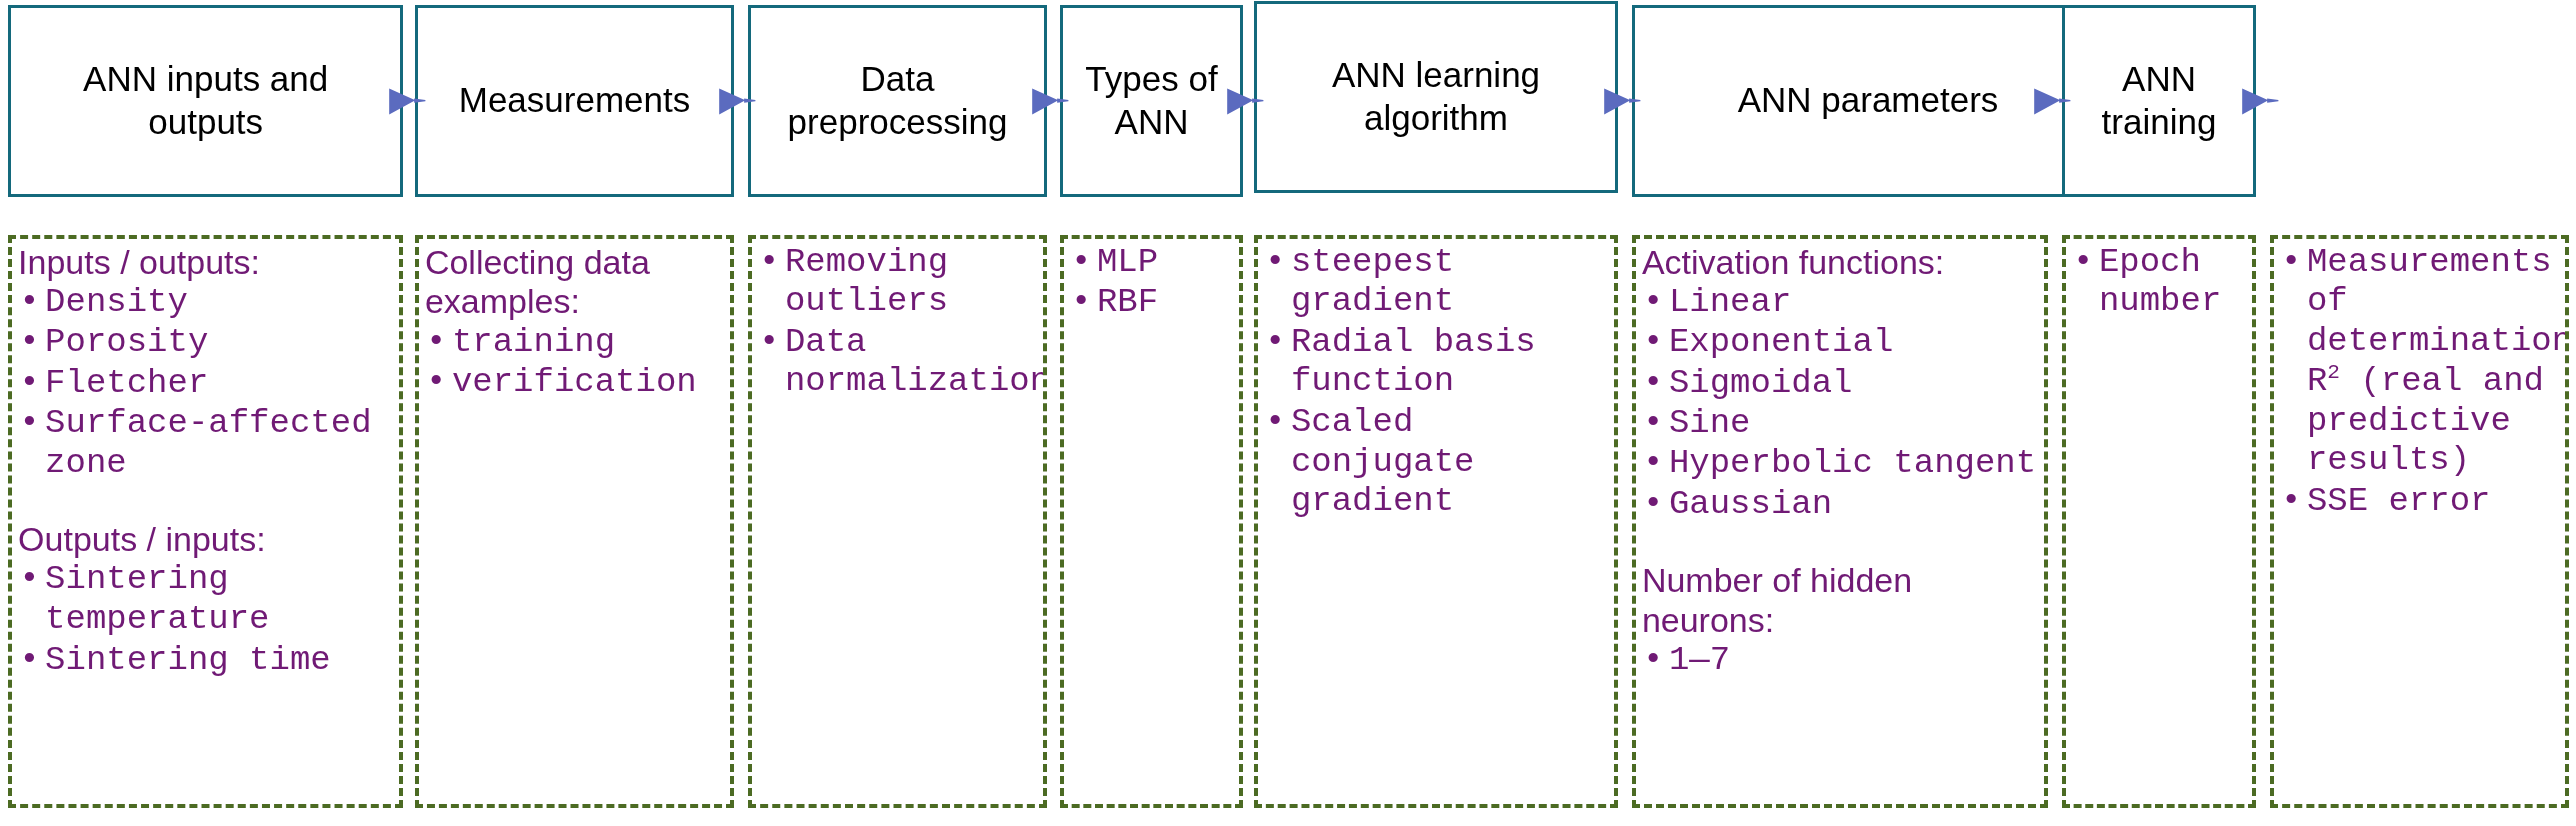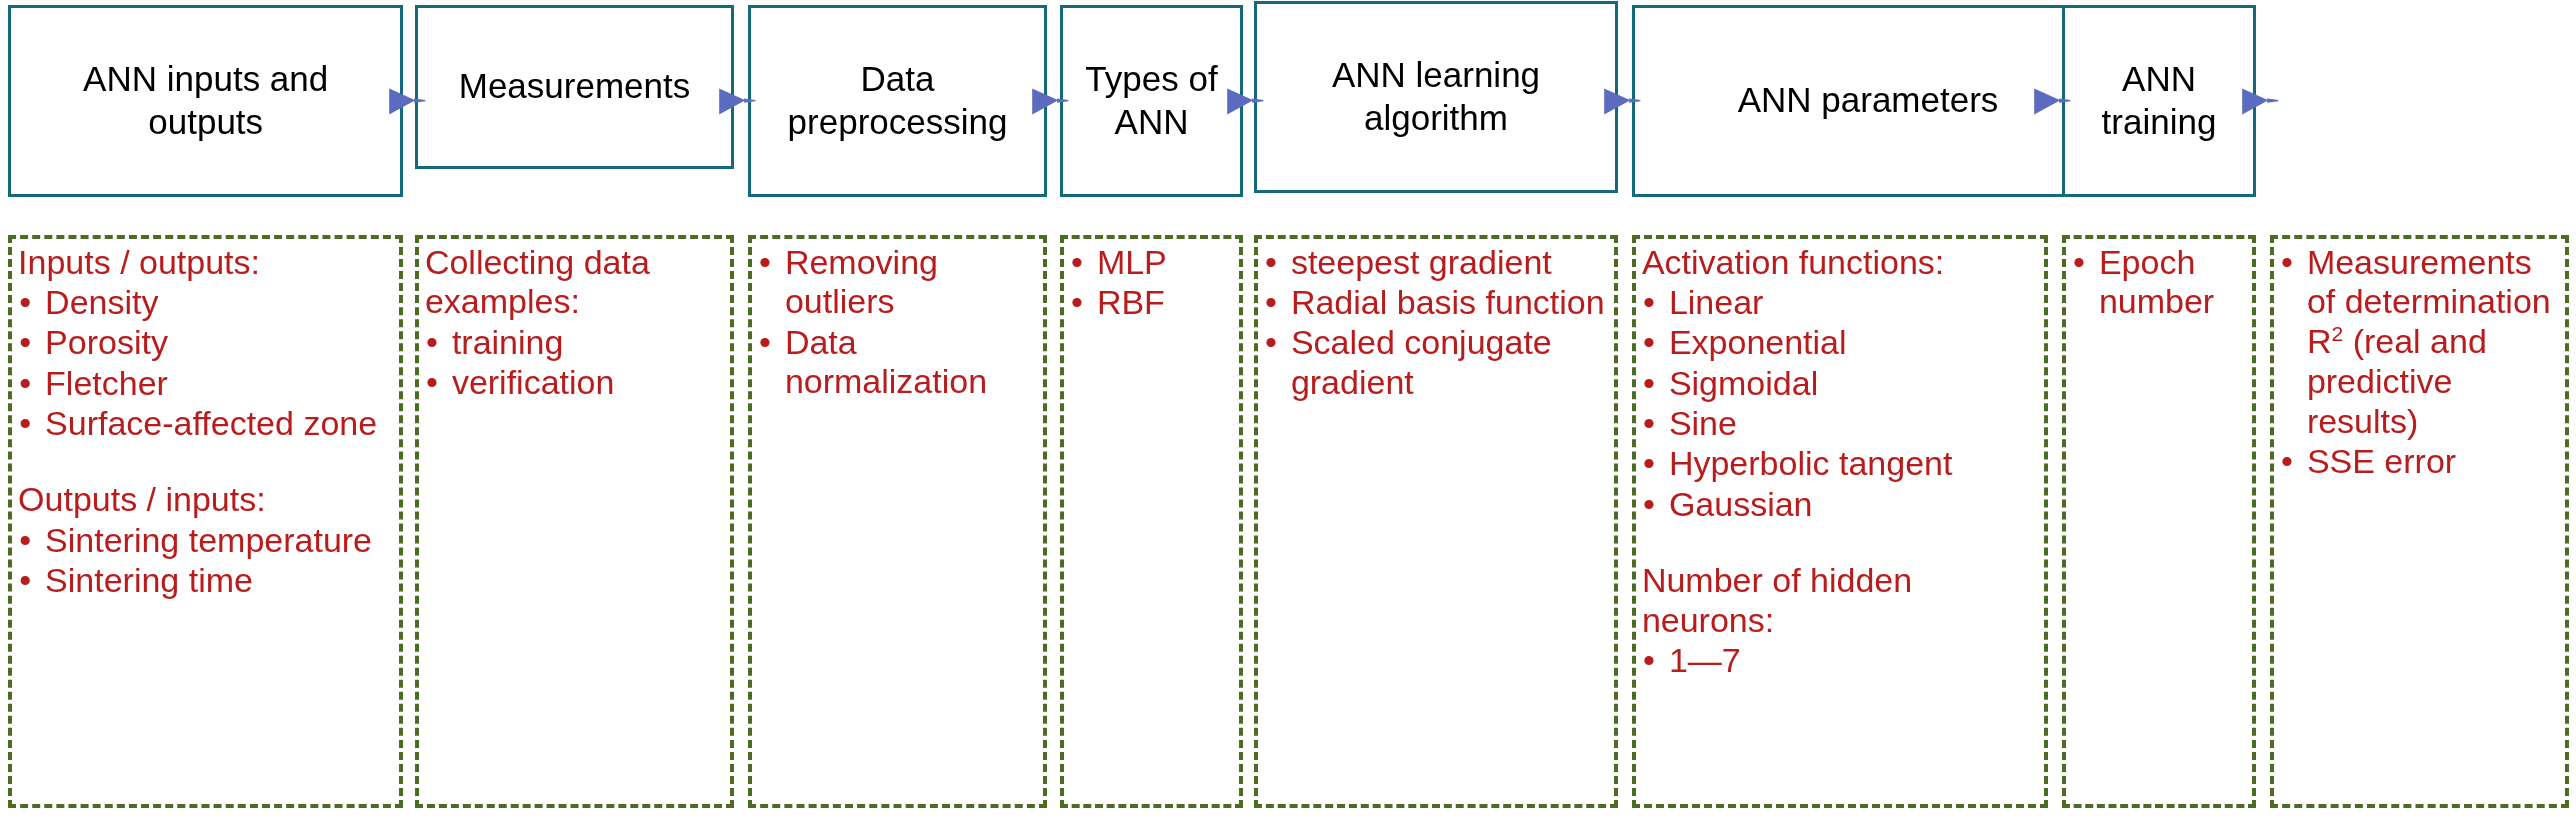--- a/index.html
+++ b/index.html
@@ -52,35 +52,36 @@
     position: absolute;
     box-sizing: border-box;
     border: 4.1px dashed #4c6b23;
     background: #ffffff;
     padding: 3.5px 2.4px 3.5px 5.9px;
     overflow: hidden;
   }
   .detail-inner {
     font-size: 34px;
     line-height: 1.17;
-    color: #b91c1c;
+    color: #701a75;
   }
   .d-head {
     margin: 0 0 0.6px 0;
     white-space: nowrap;
   }
   .d-list {
     list-style: none;
     margin: 0;
     padding: 0;
   }
   .d-list li {
     position: relative;
     padding-left: 27px;
     margin: 0 0 0.6px 0;
+    font-family: Liberation Mono, monospace;
   }
   .d-list li::before {
     content: "\2022";
     position: absolute;
     left: 1.2px;
     top: 0;
     font-size: 34px;
     line-height: 1.17;
   }
   .d-gap {
@@ -95,21 +96,21 @@
 </head>
 <body>
 
 <div id="page">
 
   <div class="stage-box" style="left:8.2px; top:4.7px; width:395px; height:192px;">
     <div class="stage-label">ANN inputs and
 outputs</div>
   </div>
 
-  <div class="stage-box" style="left:415px; top:4.7px; width:319px; height:164px;">
+  <div class="stage-box" style="left:415px; top:4.7px; width:319px; height:192px;">
     <div class="stage-label">Measurements</div>
   </div>
 
   <div class="stage-box" style="left:748px; top:4.7px; width:299px; height:192px;">
     <div class="stage-label">Data
 preprocessing</div>
   </div>
 
   <div class="stage-box" style="left:1060px; top:4.7px; width:183px; height:192px;">
     <div class="stage-label">Types of

